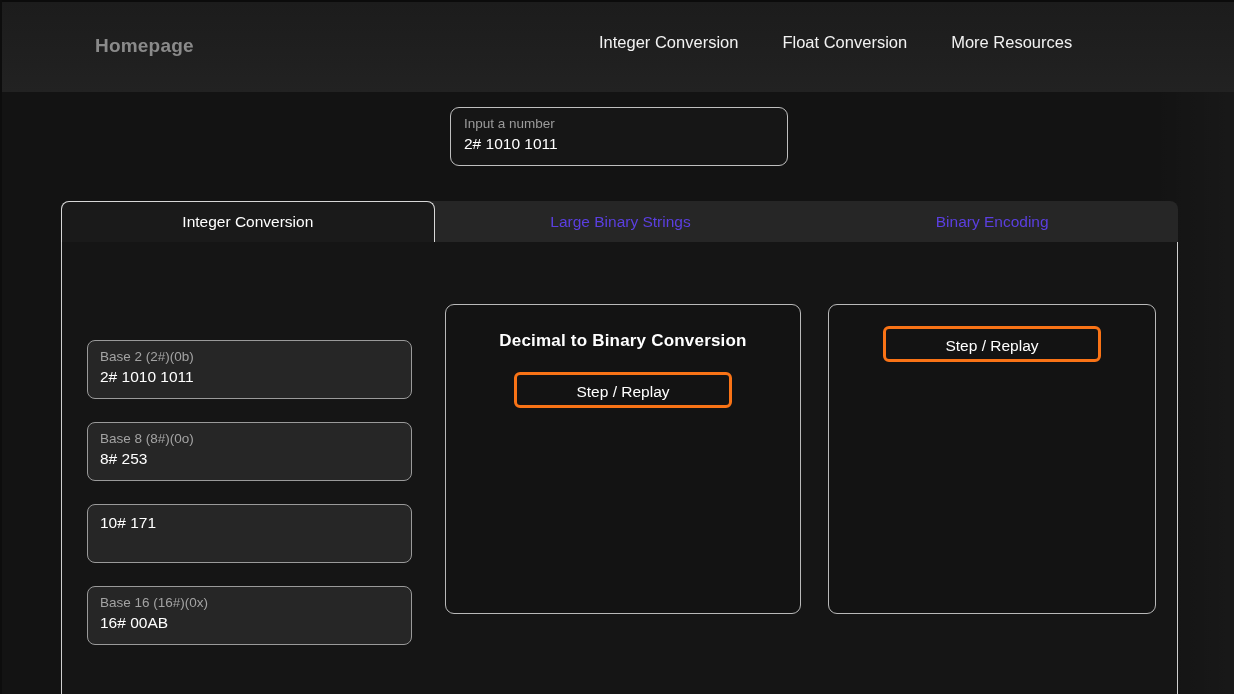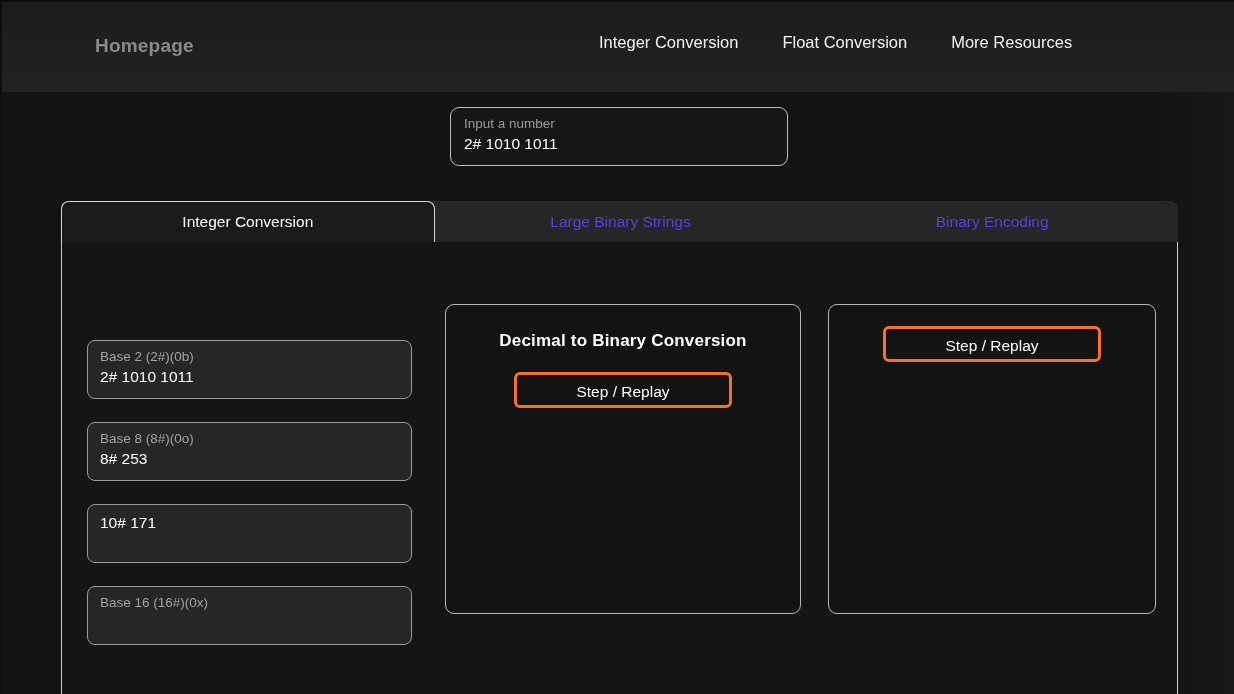--- a/index.html
+++ b/index.html
@@ -306,20 +306,21 @@
           <div class="base-label">Base 8 (8#)(0o)</div>
           <div class="base-value">8# 253</div>
         </div>
 
         <div class="base-field">
           <div class="base-value">10# 171</div>
         </div>
 
         <div class="base-field">
           <div class="base-label">Base 16 (16#)(0x)</div>
+          <div class="base-value">16# 00AB</div>
         </div>
 
       </div>
 
       <div class="conv-card left">
         <div class="conv-title">Decimal to Binary Conversion</div>
         <button class="step-btn">Step / Replay</button>
       </div>
 
       <div class="conv-card right">

